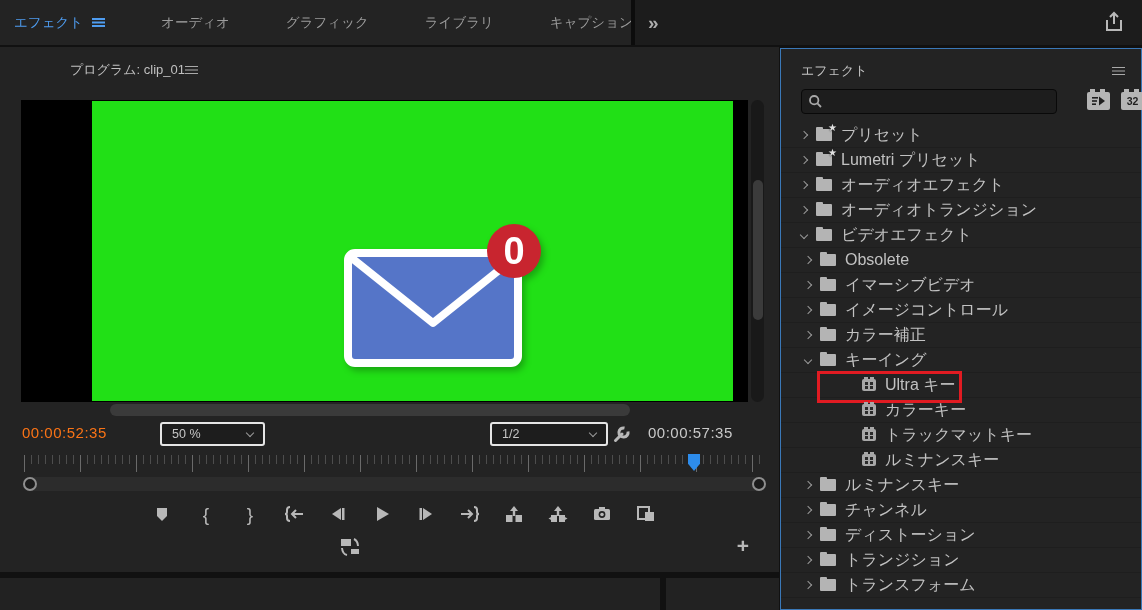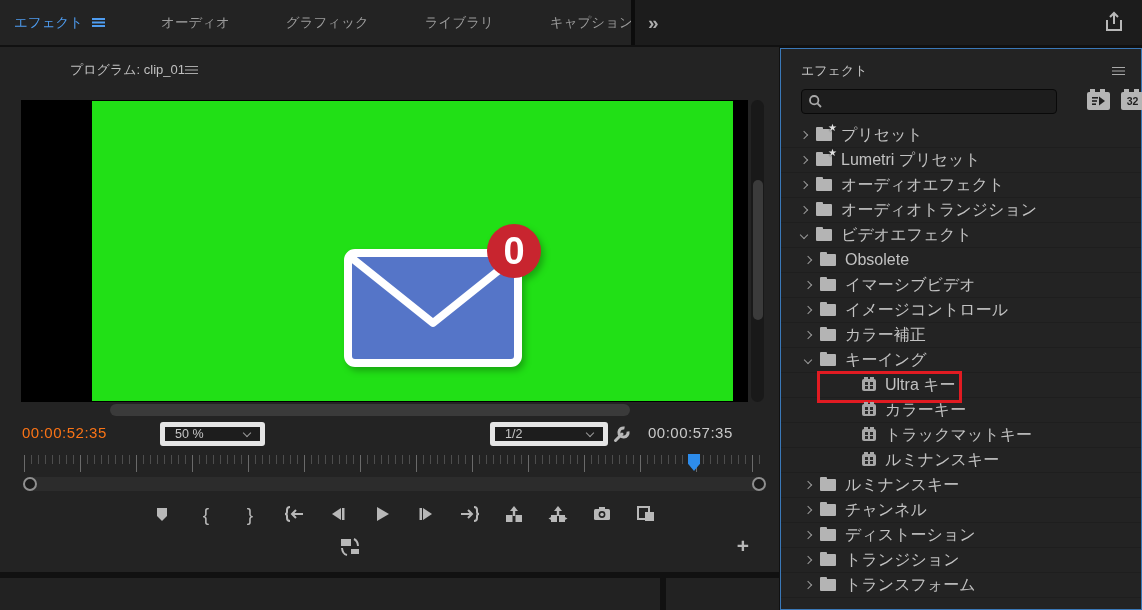--- a/index.html
+++ b/index.html
@@ -37,21 +37,21 @@
   #preview-green{position:absolute;left:71px;top:1px;width:641px;height:300px;background:#21e016;}
   #email-art{position:absolute;left:310px;top:113px;filter:drop-shadow(3px 4px 3px rgba(0,0,0,0.25));}
 
   #v-scrollbar{position:absolute;left:751px;top:53px;width:13px;height:302px;background:#191919;border-radius:7px;}
   #v-scroll-thumb{position:absolute;left:1.5px;top:80px;width:10px;height:140px;background:#3b3b3b;border-radius:6px;}
   #h-scrollbar{position:absolute;left:24px;top:357px;width:735px;height:12px;}
   #h-scroll-thumb{position:absolute;left:86px;top:0;width:520px;height:12px;background:#3a3a3a;border-radius:6px;}
 
   #pm-controls{position:absolute;left:0;top:373px;width:779px;height:28px;}
   #tc-current{position:absolute;left:22px;top:4px;font-size:15px;color:#f97316;letter-spacing:0.5px;}
-  .dropdown{position:absolute;top:2px;height:24px;background:#1d1d1d;border:5px solid #e5e5e5;border-radius:3px;
+  .dropdown{position:absolute;top:2px;height:24px;background:#1d1d1d;border:2px solid #e5e5e5;border-radius:3px;
     display:flex;align-items:center;justify-content:space-between;padding:0 10px;font-size:12.5px;color:#c6c6c6;}
   #zoom-dd{left:160px;width:105px;}
   #res-dd{left:490px;width:118px;}
   .dd-chev{width:6px;height:6px;border-right:1.4px solid #9a9a9a;border-bottom:1.4px solid #9a9a9a;transform:rotate(45deg);margin-top:-3px;}
   #settings-btn{position:absolute;left:612px;top:4px;width:20px;height:20px;}
   #tc-duration{position:absolute;left:648px;top:4px;font-size:15px;color:#c9c9c9;letter-spacing:0.5px;}
 
   #ruler{position:absolute;left:24px;top:408px;width:741px;height:22px;
     background-image:
       repeating-linear-gradient(to right,#6a6a6a 0 1px,transparent 1px 56px),

